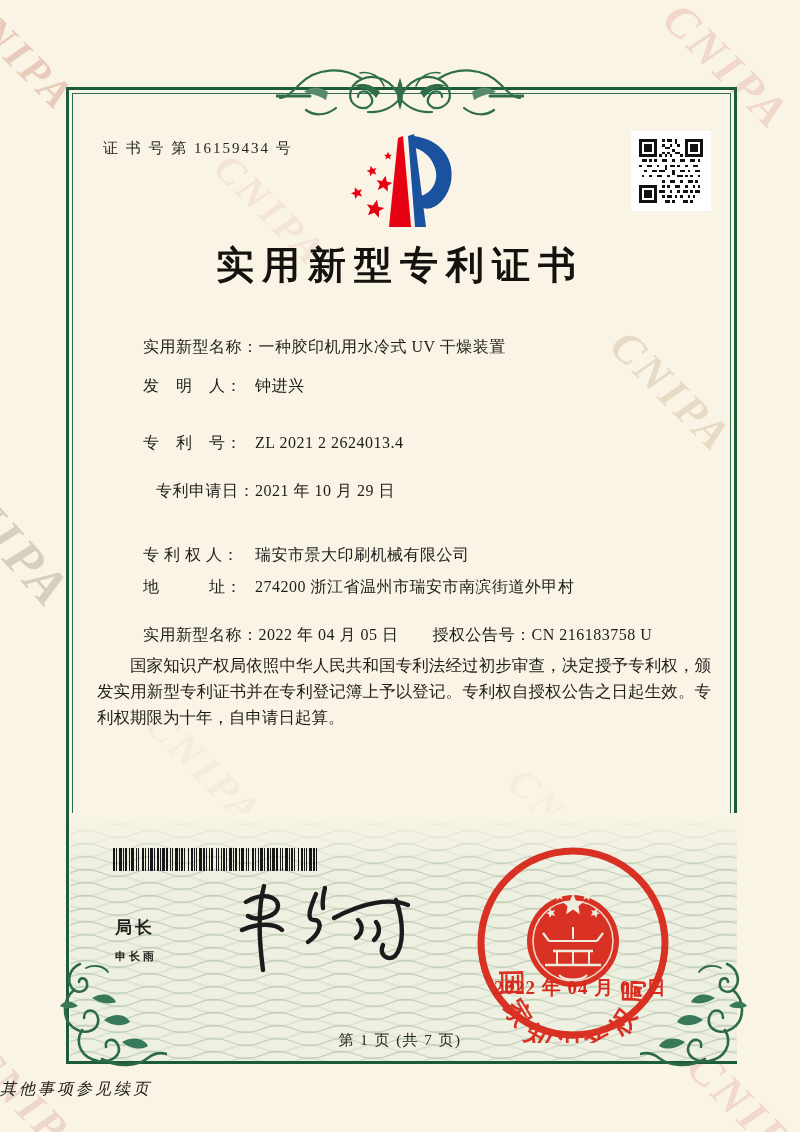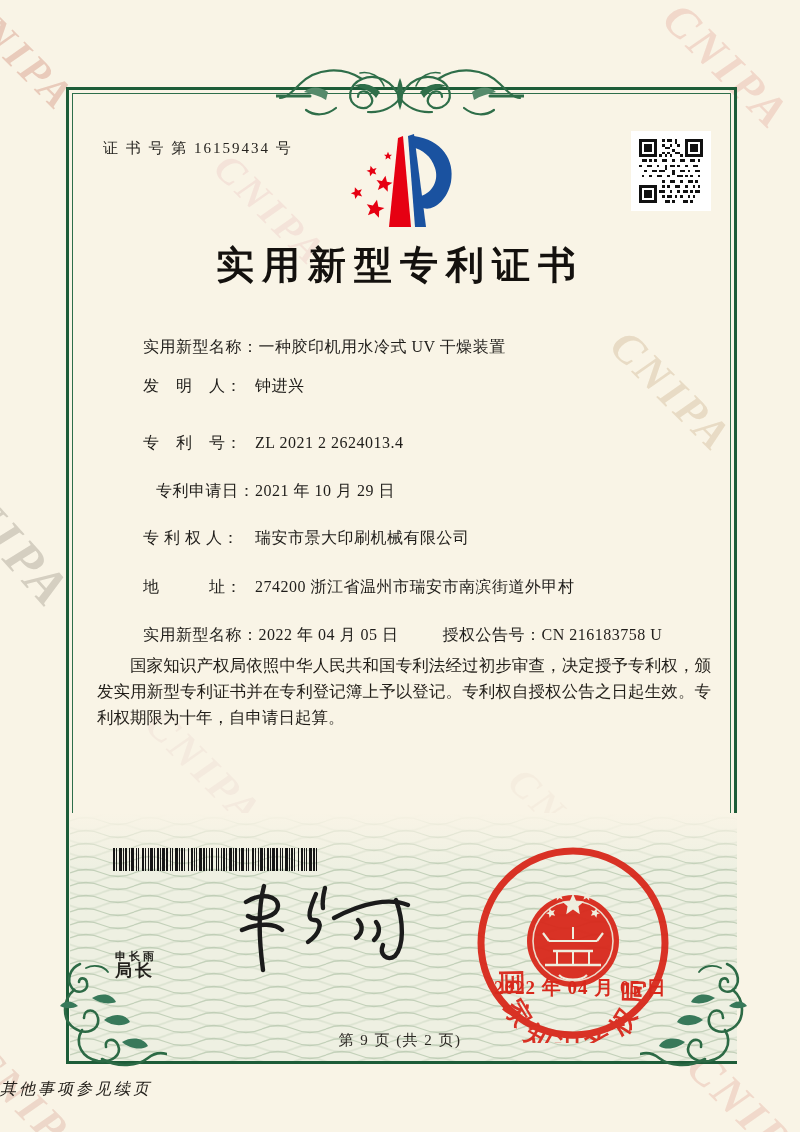--- a/index.html
+++ b/index.html
@@ -48,36 +48,36 @@
     background:#ffffff;z-index:2;display:flex;align-items:center;justify-content:center;
   }
   .title{
     position:absolute;left:0;top:240px;width:800px;text-align:center;z-index:3;
     font-size:38px;font-weight:bold;letter-spacing:8px;color:#14110e;
   }
   .fields{position:absolute;left:103px;top:330px;width:610px;z-index:3;font-size:16px;}
   .frow{position:absolute;left:0;white-space:nowrap;}
   .frow .lab{display:inline-block;min-width:112px;letter-spacing:.5px;margin-left:40px;}
   .frow .val{letter-spacing:.5px;}
-  .frow .lab2{margin-left:44px;letter-spacing:.5px;}
+  .frow .lab2{margin-left:34px;letter-spacing:.5px;}
   .r0{top:7px;} .r1{top:46px;} .r2{top:103px;} .r3{top:151px;text-align:right;}
-  .r4{top:198px;} .r5{top:247px;} .r6{top:295px;}
+  .r4{top:215px;} .r5{top:247px;} .r6{top:295px;}
 
   .paras{
     position:absolute;left:97px;top:653px;width:614px;z-index:3;
     font-size:16.5px;line-height:25.8px;color:#201d18;
     text-align:justify;
   }
   .paras p{margin:0;text-indent:2em;}
 
   .waveband{position:absolute;left:70px;top:813px;z-index:1;}
   .barcode{position:absolute;left:113px;top:848px;z-index:3;}
 
   .official-title{
-    position:absolute;left:115px;top:959px;z-index:3;
+    position:absolute;left:115px;top:916px;z-index:3;
     font-family:"Liberation Sans","DejaVu Sans",sans-serif;
     font-size:17px;font-weight:600;letter-spacing:3px;color:#23211d;
   }
   .official-name{
     position:absolute;left:115px;top:949px;z-index:3;
     font-family:"Liberation Sans","DejaVu Sans",sans-serif;
     font-size:11px;font-weight:600;letter-spacing:3px;color:#23211d;
   }
   .signature{position:absolute;left:228px;top:870px;z-index:3;}
   .seal{position:absolute;left:473px;top:843px;z-index:4;opacity:.95;}
@@ -269,16 +269,16 @@
         <path d="M80 108 H120"></path>
         <path d="M72 122 H128"></path>
         <path d="M84 108 V122 M100 108 V122 M116 108 V122" stroke-width="2"></path>
         <path d="M100 84 V96" stroke-width="2"></path>
         <path d="M86 132 a16 9 0 0 0 28 0" stroke-width="2.2"></path>
       </g>
     </g>
   </svg>
   <div class="sealdate">2022 年 04 月 05 日</div>
 
-  <div class="pageinfo">第 9 页 (共 2 页)</div>
+  <div class="pageinfo">第 1 页 (共 7 页)</div>
   <div class="footnote">其他事项参见续页</div>
 
 </div>
 
 </body></html>

